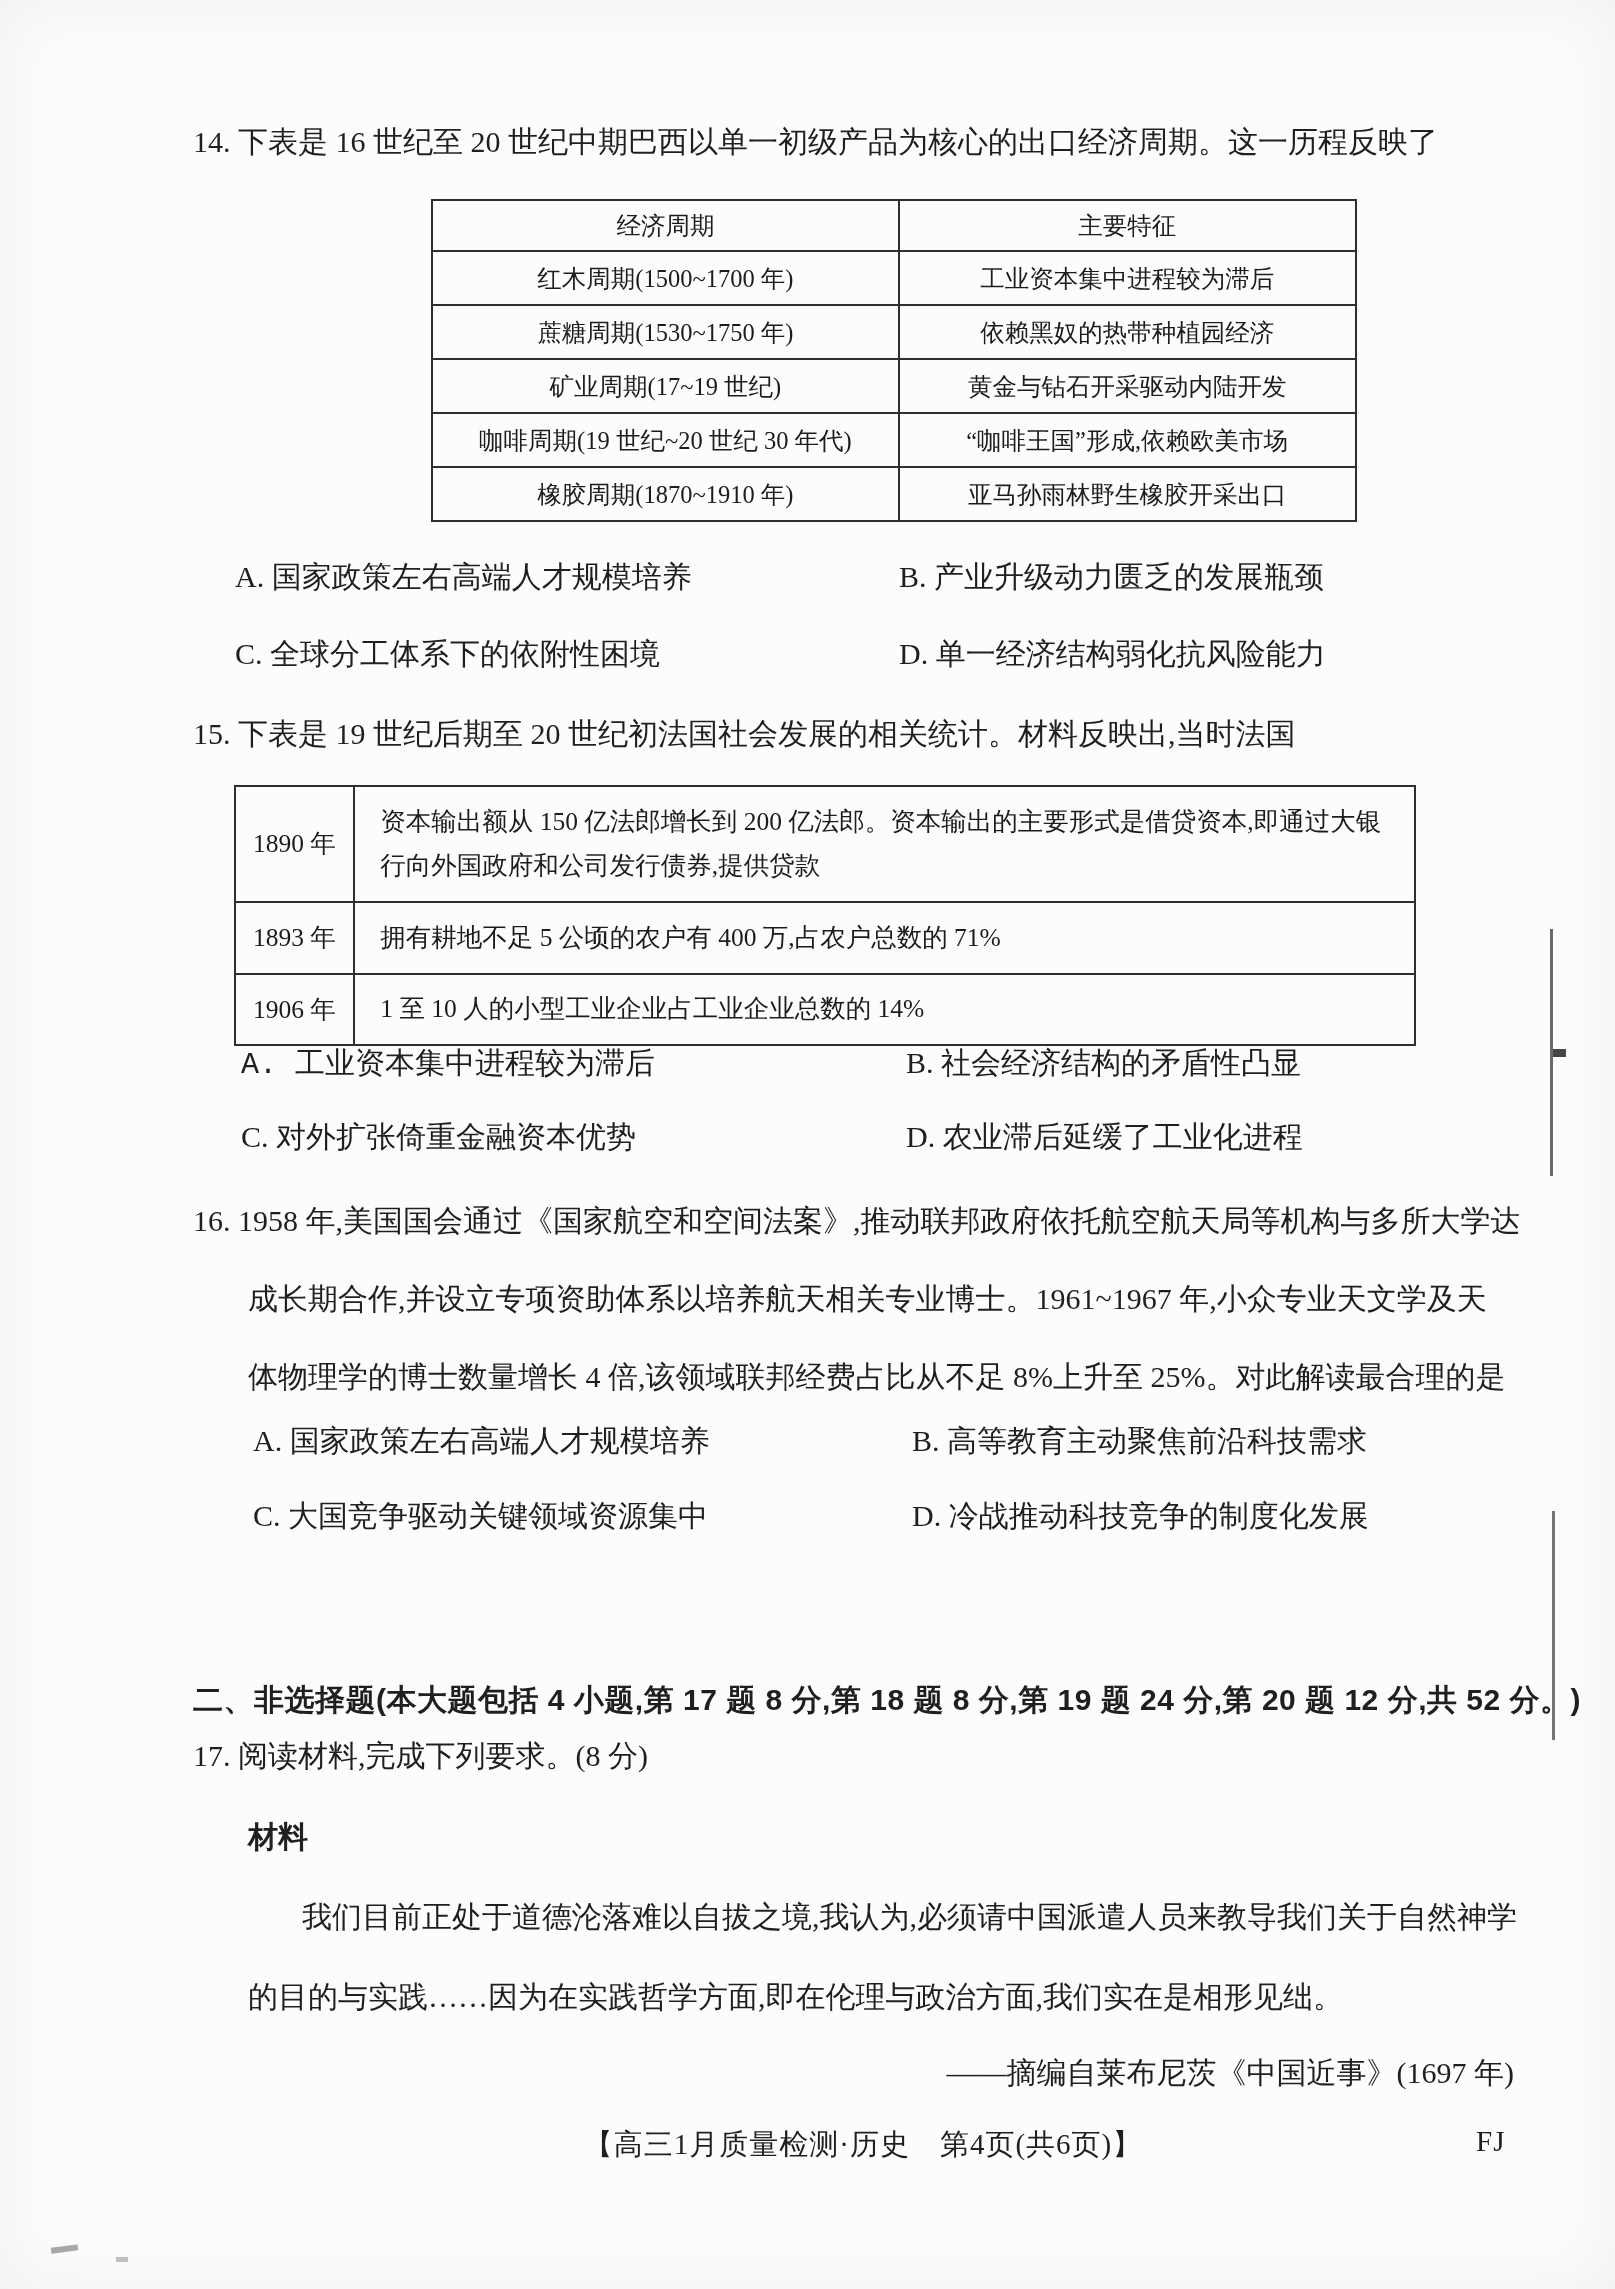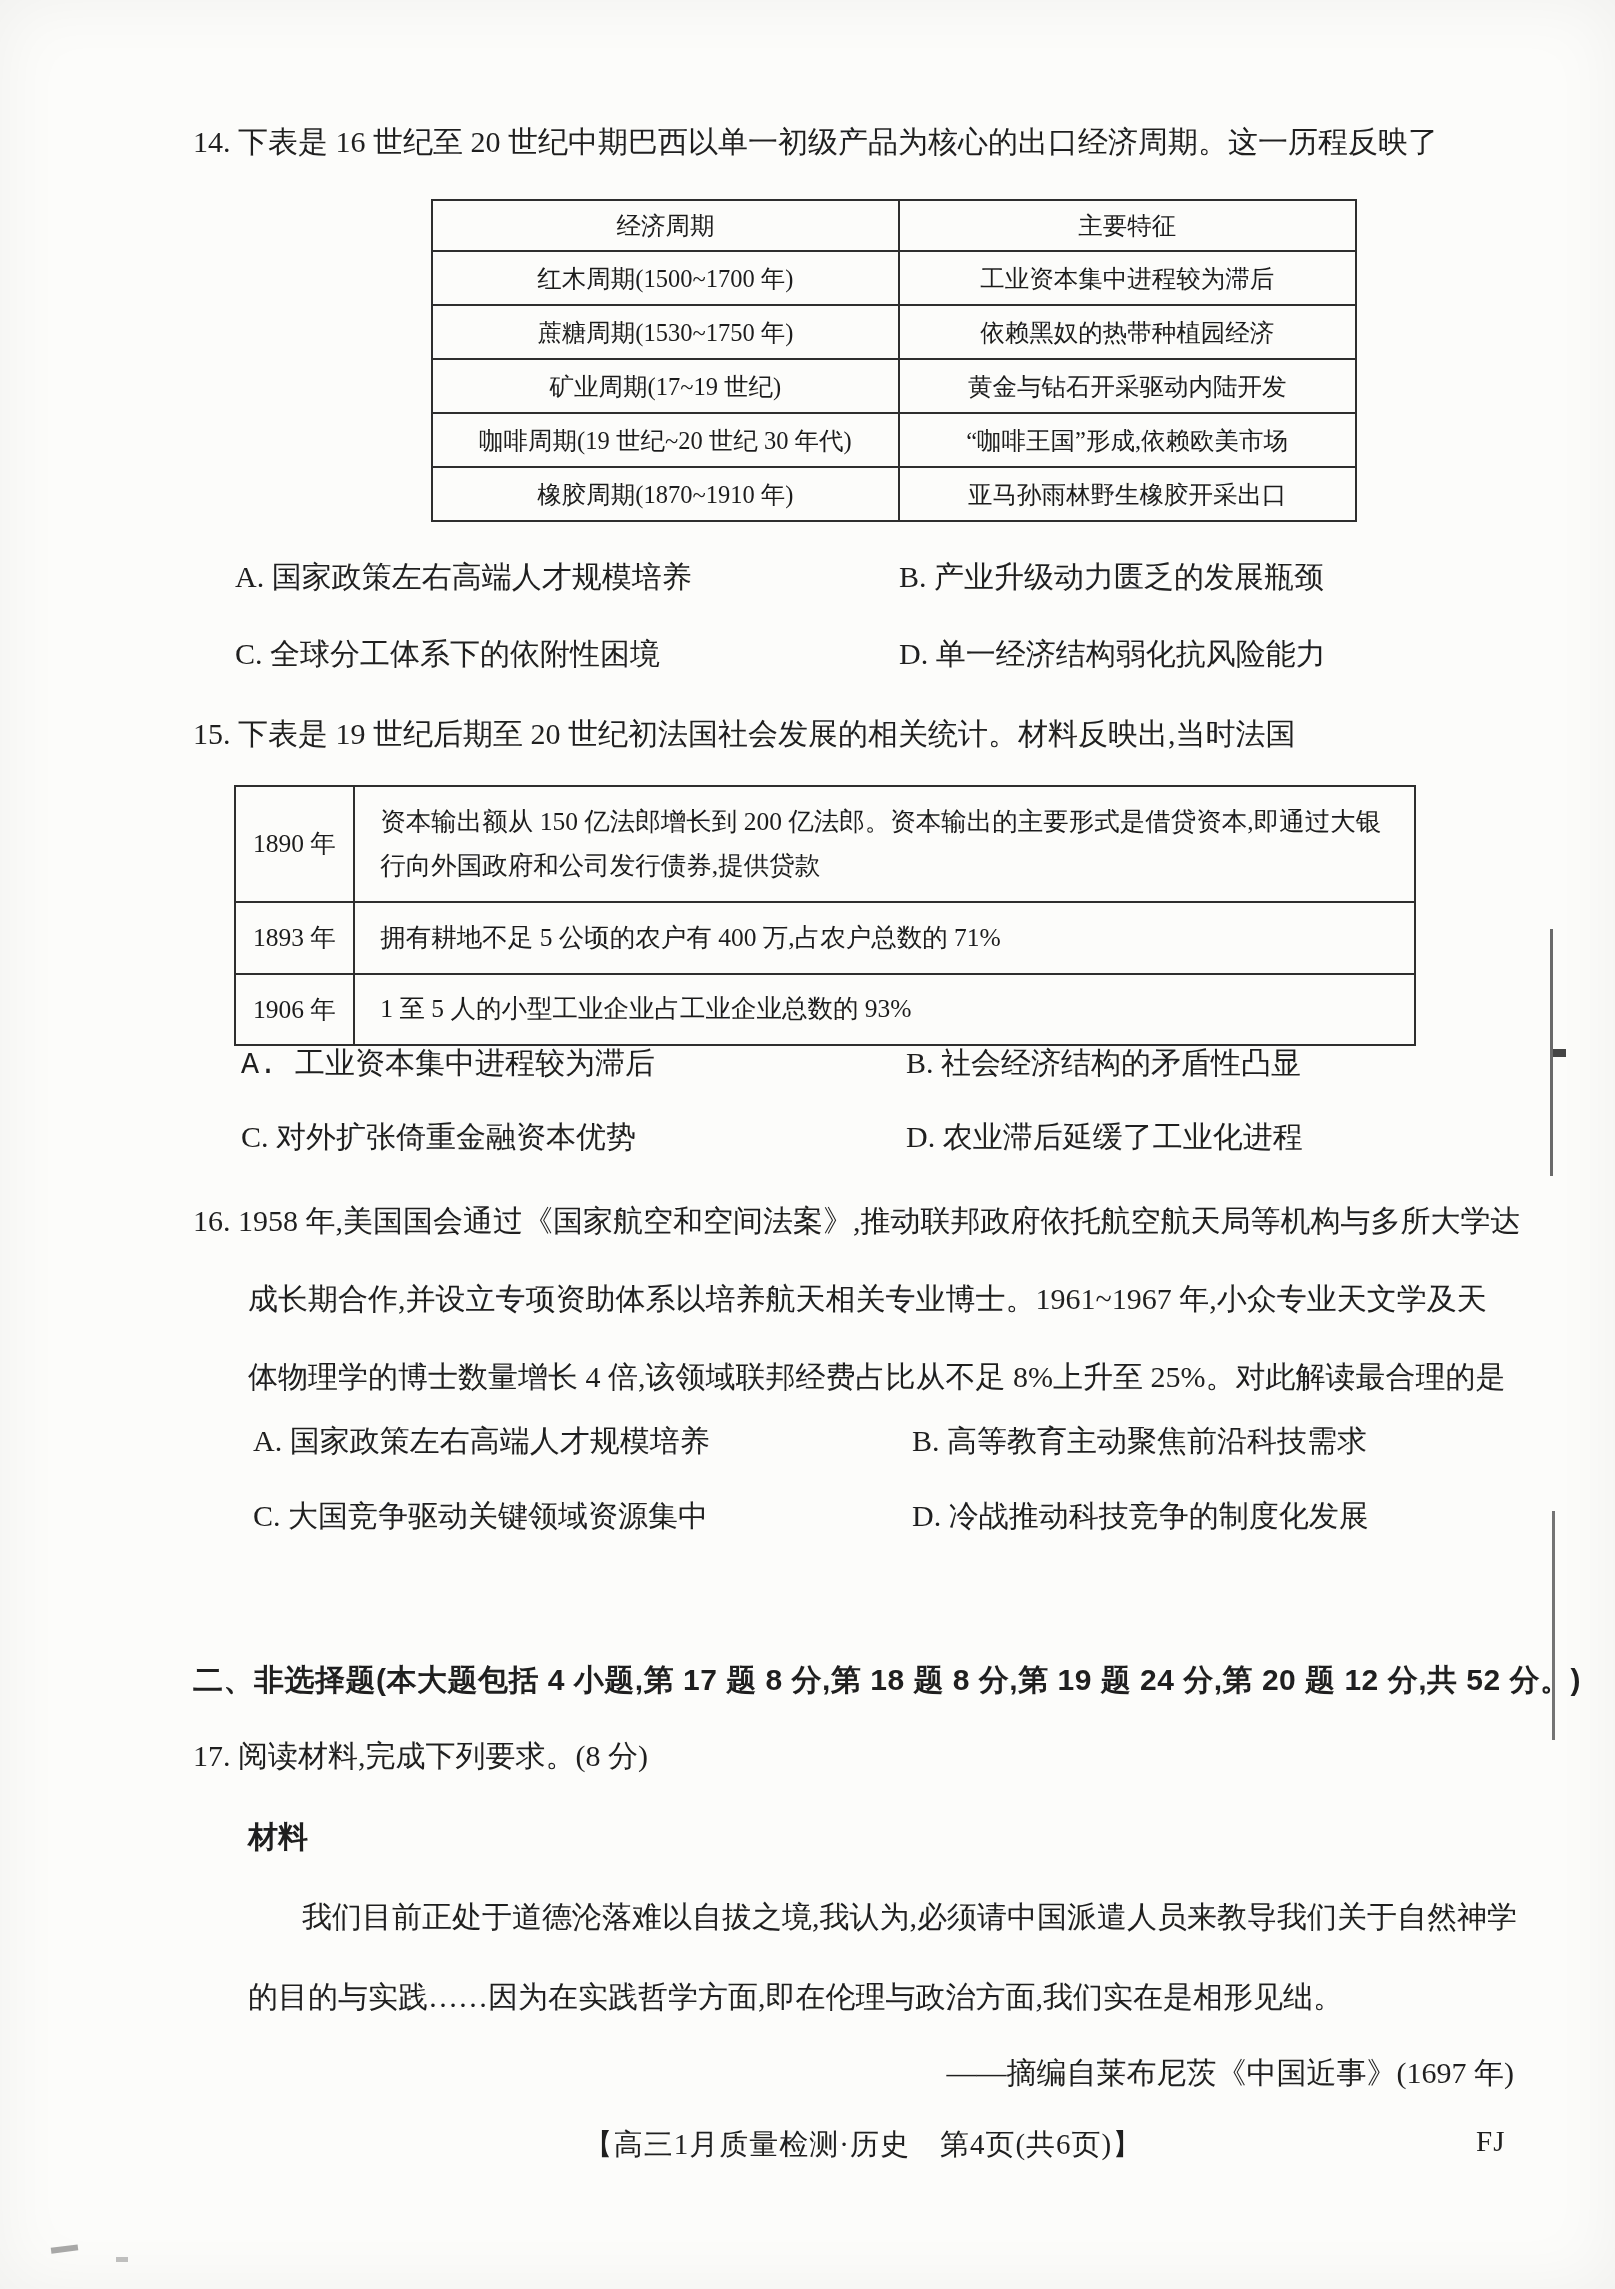--- a/index.html
+++ b/index.html
@@ -11,21 +11,21 @@
     overflow:hidden;
     font-family:"Liberation Serif","DejaVu Serif",serif;
     color:#1f1f1f;
     box-shadow: inset 0 0 69px rgba(0,0,0,0.05);
   }
   .txt { position:absolute; white-space:nowrap; font-size:30px; line-height:1.25; }
   .opt { position:absolute; white-space:nowrap; font-size:30px; }
   .heading {
     position:absolute; white-space:nowrap;
     font-family:"Liberation Sans","DejaVu Sans",sans-serif;
-    font-weight:700; font-size:30px; letter-spacing:0.5px;
+    font-weight:700; font-size:30px; letter-spacing:0.5px;margin-top:20px;
   }
   .mat-label { position:absolute; white-space:nowrap; font-weight:700; font-size:30px; }
   .tbl { position:absolute; border-collapse:collapse; table-layout:fixed; }
   .tbl td {
     border:2.9px solid #2e2e2e;
     font-size:24.5px; text-align:center; padding:0 5.9px;
     color:#1c1c1c; vertical-align:middle;
   }
   .t14 td.hdr { height:49px; }
   .t14 td.row { height:52px; }
@@ -85,21 +85,21 @@
       <tr class="r1">
         <td class="year">1890 年</td>
         <td class="content">资本输出额从 150 亿法郎增长到 200 亿法郎。资本输出的主要形式是借贷资本,即通过大银行向外国政府和公司发行债券,提供贷款</td>
       </tr>
       <tr class="r2">
         <td class="year">1893 年</td>
         <td class="content">拥有耕地不足 5 公顷的农户有 400 万,占农户总数的 71%</td>
       </tr>
       <tr class="r3">
         <td class="year">1906 年</td>
-        <td class="content">1 至 5 人的小型工业企业占工业企业总数的 93%</td>
+        <td class="content">1 至 10 人的小型工业企业占工业企业总数的 14%</td>
       </tr>
     </tbody>
   </table>
 
   <div class="opt" style="left:241px; top:1043px;font-family:Liberation Mono, monospace;">A. 工业资本集中进程较为滞后</div>
   <div class="opt" style="left:906px; top:1043px;">B. 社会经济结构的矛盾性凸显</div>
   <div class="opt" style="left:241px; top:1117px;">C. 对外扩张倚重金融资本优势</div>
   <div class="opt" style="left:906px; top:1117px;">D. 农业滞后延缓了工业化进程</div>
 
   <div class="txt" style="left:193px; top:1202px;">16. 1958 年,美国国会通过《国家航空和空间法案》,推动联邦政府依托航空航天局等机构与多所大学达</div>

